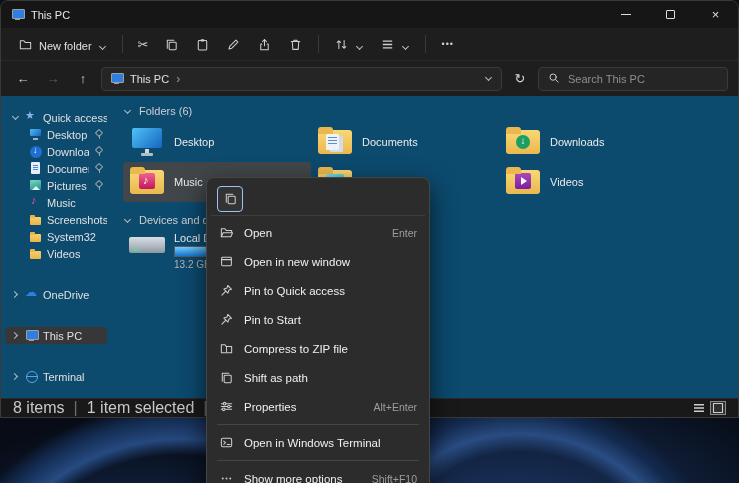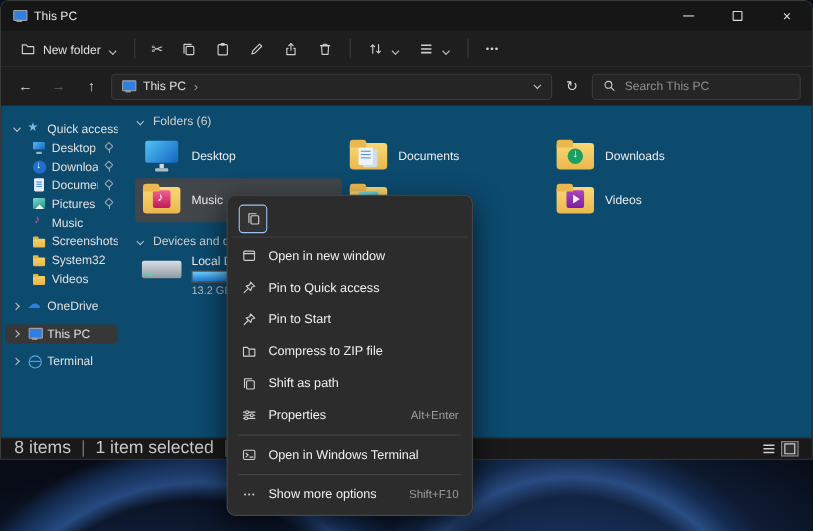--- a/index.html
+++ b/index.html
@@ -61,21 +61,21 @@
     font-family:"Liberation Sans",sans-serif}
   .search-input::placeholder{color:#8f8f8f}
 
   
   .wbody{flex:1;display:flex;background:#0c4a6e;overflow:hidden}
   .sidebar{width:110px;flex:0 0 110px;padding-top:13px;font-size:11px;color:#e0e0e0;overflow:hidden}
   .side-item{height:17px;display:flex;align-items:center;gap:5px;padding-left:6px;margin:0 4px;border-radius:4px;position:relative}
   .side-item .lbl{white-space:nowrap;overflow:hidden}
   .side-item.lvl1{padding-left:24px}
   .side-item.selected{background:#373737}
-  .side-item.grp{margin-top:8px}
+  .side-item.grp{margin-top:24px}
   .pin{width:9px;height:11px;position:relative;margin-left:auto;margin-right:4px;flex:0 0 auto;opacity:.85}
   .pin::before{content:"";position:absolute;top:1px;left:2px;width:4px;height:4px;border:1px solid #b5b5b5;
     border-radius:1px;transform:rotate(45deg)}
   .pin::after{content:"";position:absolute;top:6px;left:4.5px;width:1px;height:4px;background:#b5b5b5}
 
   
   .mi{width:13px;height:13px;position:relative;flex:0 0 auto;display:inline-block}
   .mi-star::before{content:"★";position:absolute;top:-2px;left:0;font-size:11px;color:#7fb2e8}
   .mi-desktop::before{content:"";position:absolute;top:1px;left:1px;width:11px;height:7px;border-radius:1px;
     background:linear-gradient(135deg,#53b9f5,#1565c0)}
@@ -445,20 +445,30 @@
             <svg class="ic" width="15" height="15" viewBox="0 0 16 16">
               <rect x="5.5" y="5.5" width="7.5" height="8" rx="1"></rect>
               <path d="M10.5 3.5H3.5v8.5"></path>
             </svg>
           </span>
       </div>
     </div>
     <div class="cm-item">
       <span class="cmi">
           <svg class="ic" width="15" height="15" viewBox="0 0 16 16">
+            <path d="M2.5 12.5V4h3.8l1.4 1.8h5.8v2"></path>
+            <path d="M2.5 12.5l1.8-4.2h10.2l-1.9 4.2z"></path>
+          </svg>
+        </span>
+      <span>Open</span>
+      <span class="shortcut">Enter</span>
+    </div>
+    <div class="cm-item">
+      <span class="cmi">
+          <svg class="ic" width="15" height="15" viewBox="0 0 16 16">
             <rect x="2.8" y="3.5" width="10.4" height="9" rx="1"></rect>
             <path d="M2.8 6h10.4"></path>
           </svg>
         </span>
       <span>Open in new window</span>
       <span class="shortcut"></span>
     </div>
     <div class="cm-item">
       <span class="cmi">
           <svg class="ic" width="15" height="15" viewBox="0 0 16 16">

